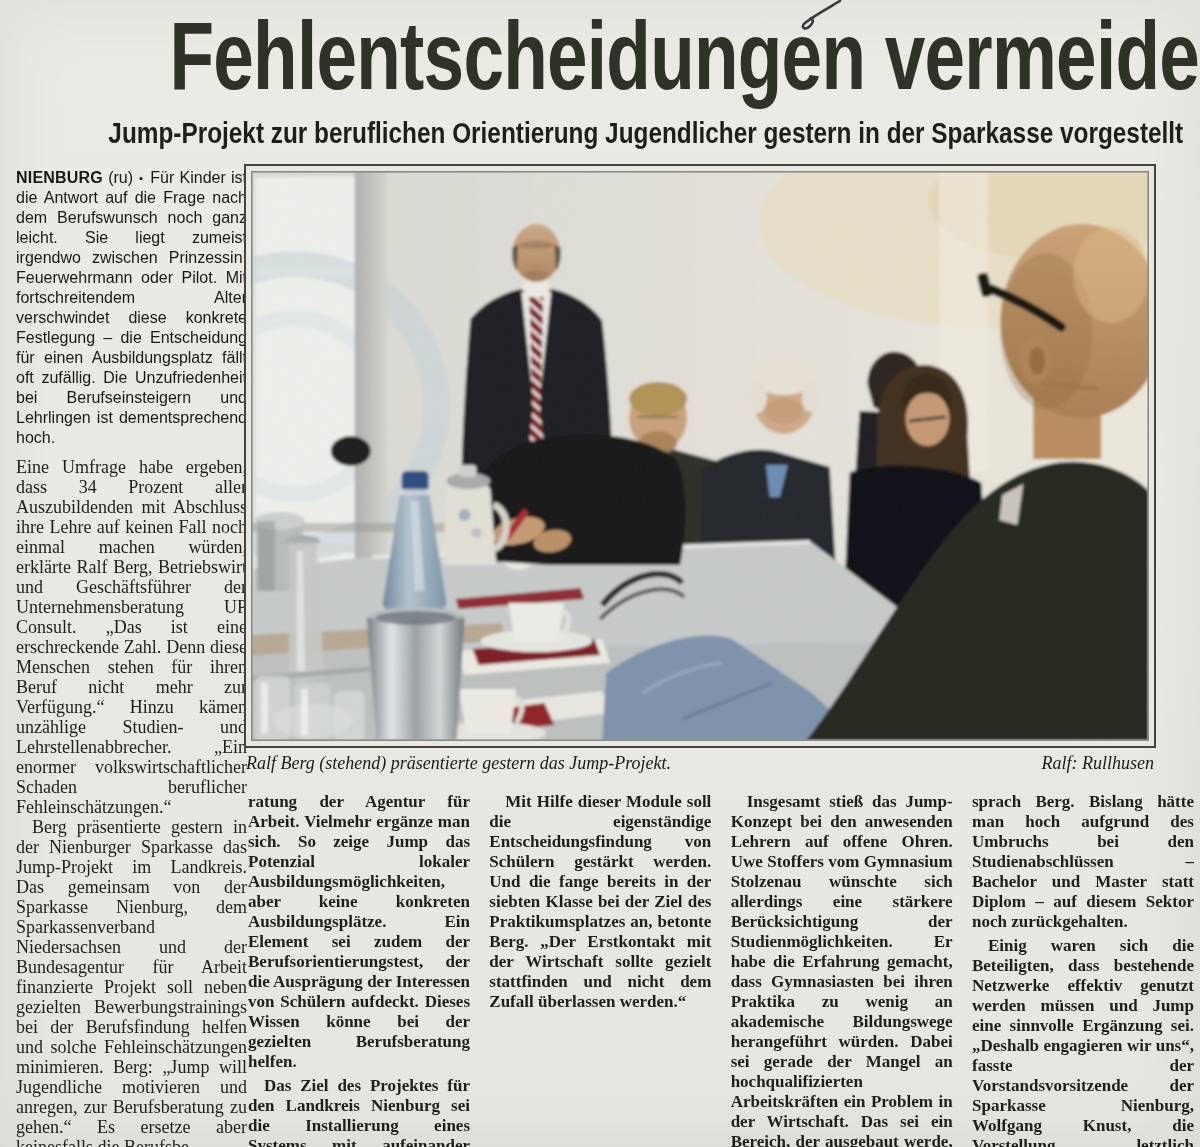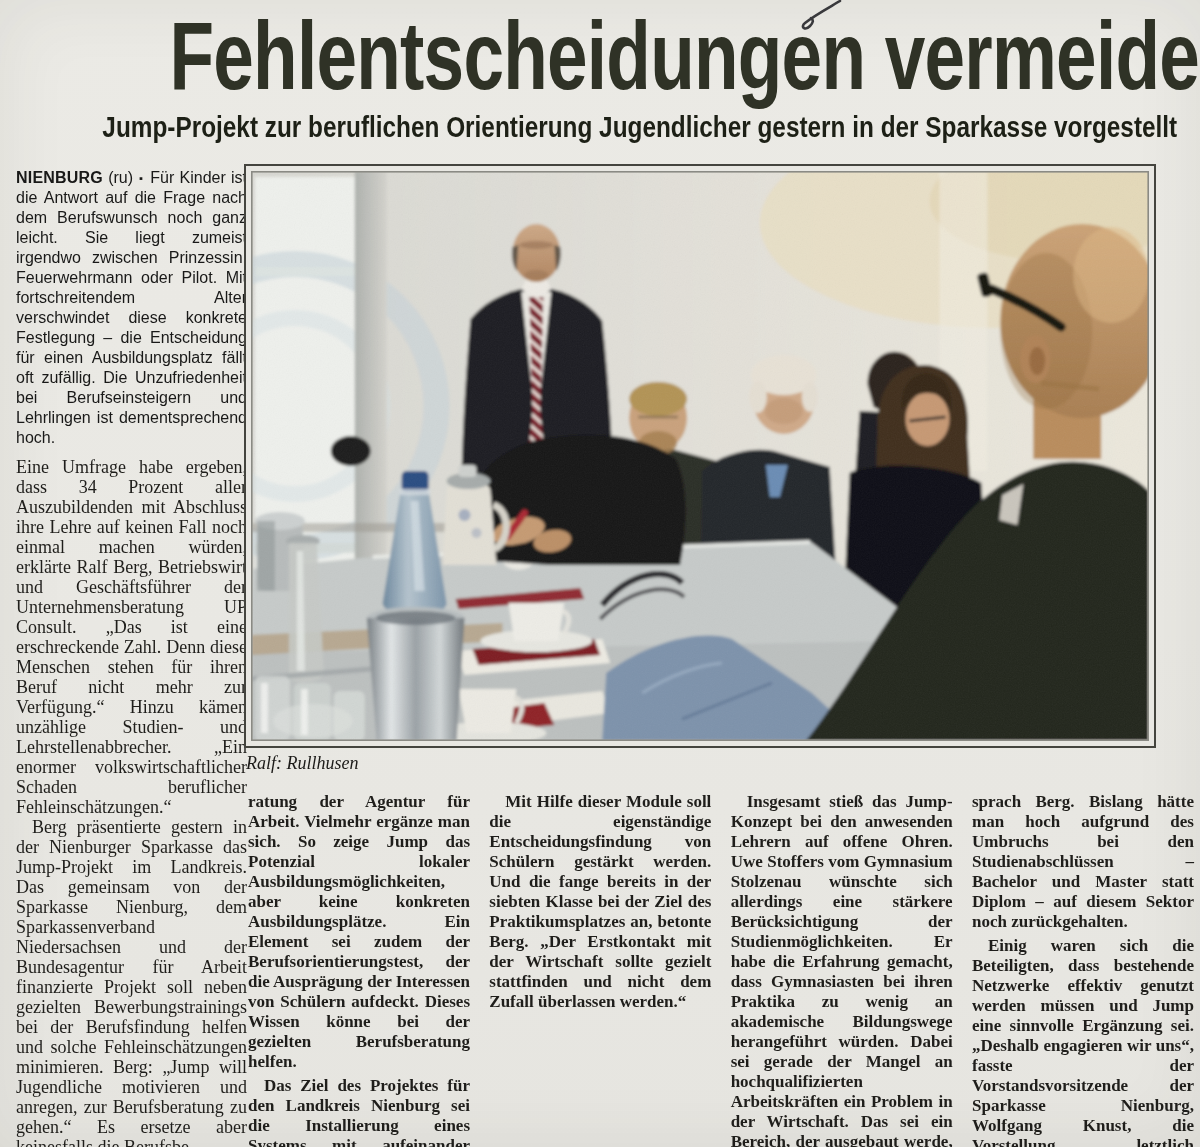--- a/index.html
+++ b/index.html
@@ -7,21 +7,21 @@
     position:relative;width:1200px;height:1147px;overflow:hidden;
     background:linear-gradient(180deg,#ebeae5 0%,#e9e8e3 55%,#e6e5e0 100%);
     box-shadow:inset 0 0 70px rgba(60,58,50,.08);
     font-family:"Liberation Serif", serif;color:#211f1c;
   }
   
   .headline{position:absolute;top:4px;left:0;width:1200px;margin:0;
     text-align:center;white-space:nowrap;font-family:"Liberation Sans",sans-serif;
     font-size:96px;line-height:104px;font-weight:bold;color:#2f3226;letter-spacing:-1px;}
   .headline .squeeze{display:inline-block;transform:scaleX(.76);transform-origin:50% 50%;}
-  .subheadline{position:absolute;top:108px;left:0;width:974px;margin:0;
+  .subheadline{position:absolute;top:108px;left:0;width:974px;margin:6px;
     text-align:center;white-space:nowrap;font-family:"Liberation Sans",sans-serif;
     font-size:29px;line-height:38px;font-weight:bold;color:#1d2016;}
   .subheadline .squeeze{display:inline-block;transform:scaleX(.84);transform-origin:50% 50%;}
   
   .leftcol{position:absolute;left:8px;top:168px;width:231px;height:979px;overflow:hidden;margin-left:8px;}
   .leftcol p{margin:0;text-align:justify;hyphens:auto;-webkit-hyphens:auto;}
   p.lead{font-family:"Liberation Sans",sans-serif;font-size:16px;line-height:20px;color:#191918;margin-bottom:9px;}
   p.lead .loc{font-weight:bold;letter-spacing:.2px;}
   p.lead .sep{font-size:11px;vertical-align:1px;padding:0 1px;}
   .serif{font-size:18px;line-height:20px;color:#1f1e1b;}
@@ -232,20 +232,21 @@
           <rect x="730" y="102" width="11" height="24" rx="4" fill="#12120c" transform="rotate(-14 735 114)"></rect>
           <line x1="792" y1="212" x2="850" y2="218" stroke="#97703f" stroke-width="5" opacity="0.5"></line>
         </g>
       </g>
       <rect x="0" y="0" width="900" height="570" filter="url(#grain)" opacity="0.22"></rect>
       <rect x="0.8" y="0.8" width="898.4" height="568.4" fill="none" stroke="#8a8a84" stroke-width="1.6"></rect>
     </svg>
   </figure>
 
   <div class="caption-row">
+    <span>Ralf Berg (stehend) präsentierte gestern das Jump-Projekt.</span>
     <span>Ralf: Rullhusen</span>
   </div>
 
   <div class="cols">
     <div class="col">
       <p>ratung der Agentur für Arbeit. Vielmehr ergänze man sich. So zeige Jump das Potenzial lokaler Ausbildungsmöglichkeiten, aber keine konkreten Ausbildungsplätze. Ein Element sei zudem der Berufsorientierungstest, der die Ausprägung der Interessen von Schülern aufdeckt. Dieses Wissen könne bei der gezielten Berufsberatung helfen.</p>
       <p class="ind spread">Das Ziel des Projektes für den Landkreis Nienburg sei die Installierung eines Systems mit aufeinander abgestimmten Elementen, wie</p>
     </div>
     <div class="col">
       <p class="ind">Mit Hilfe dieser Module soll die eigenständige Entscheidungsfindung von Schülern gestärkt werden. Und die fange bereits in der siebten Klasse bei der Ziel des Praktikumsplatzes an, betonte Berg. „Der Erstkontakt mit der Wirtschaft sollte gezielt stattfinden und nicht dem Zufall überlassen werden.“</p>

